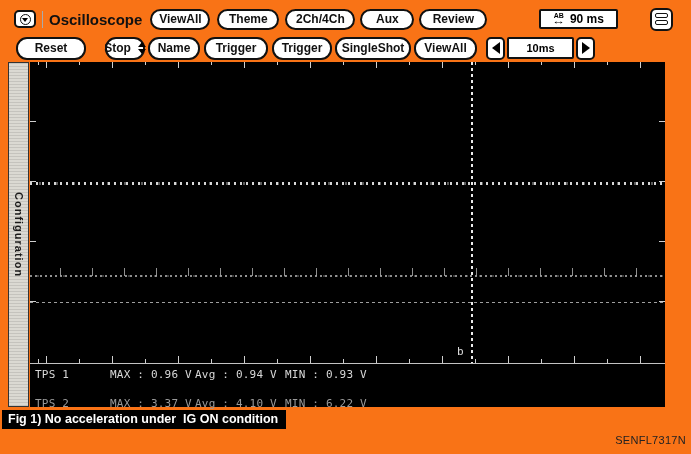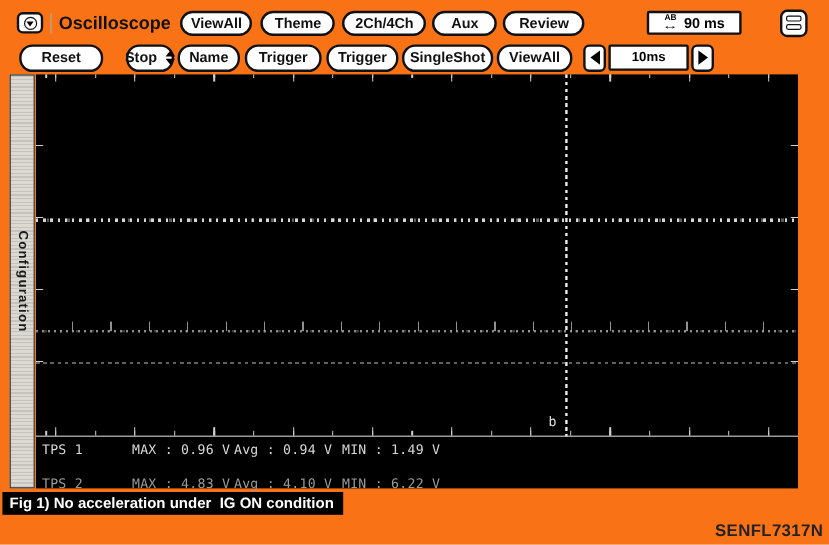--- a/index.html
+++ b/index.html
@@ -105,21 +105,21 @@
   .meas-row.r1{color:var(--trace_bright,#d8d8d8);}
   .meas-row.r2{color:var(--trace_dim,#9a9a9a);margin-top:13px;}
   .m-name{width:75px;}
   .m-max{width:85px;}
   .m-avg{width:90px;}
   .m-min{flex:1;}
 
   
   .caption{position:absolute;left:2px;top:410px;background:#000;color:#fff;
         font-weight:bold;font-size:12.5px;padding:2px 8px 3px 6px;white-space:pre;}
-  .footer-code{position:absolute;right:5px;top:434px;font-size:14px;font-weight:bold;
+  .footer-code{position:absolute;right:5px;top:434px;font-size:11px;font-weight:normal;
         color:#222;letter-spacing:.3px;}
 </style>
 </head>
 <body>
 
 <div id="app">
 
   <div class="row1">
     <div class="menu-btn">
       <div class="menu-circle">
@@ -186,25 +186,25 @@
     <div class="cursor-b">b</div>
     <div class="bticks-minor"></div>
     <div class="bticks-major"></div>
     <div class="bline"></div>
 
     <div class="meas">
       <div class="meas-row r1">
         <span class="m-name">TPS 1</span>
         <span class="m-max">MAX : 0.96 V</span>
         <span class="m-avg">Avg : 0.94 V</span>
-        <span class="m-min">MIN : 1.49 V</span>
+        <span class="m-min">MIN : 0.93 V</span>
       </div>
       <div class="meas-row r2">
         <span class="m-name">TPS 2</span>
-        <span class="m-max">MAX : 4.83 V</span>
+        <span class="m-max">MAX : 3.37 V</span>
         <span class="m-avg">Avg : 4.10 V</span>
         <span class="m-min">MIN : 6.22 V</span>
       </div>
     </div>
   </div>
 
   <div class="caption">Fig 1) No acceleration under&nbsp; IG ON condition</div>
   <div class="footer-code">SENFL7317N</div>
 
 </div>

